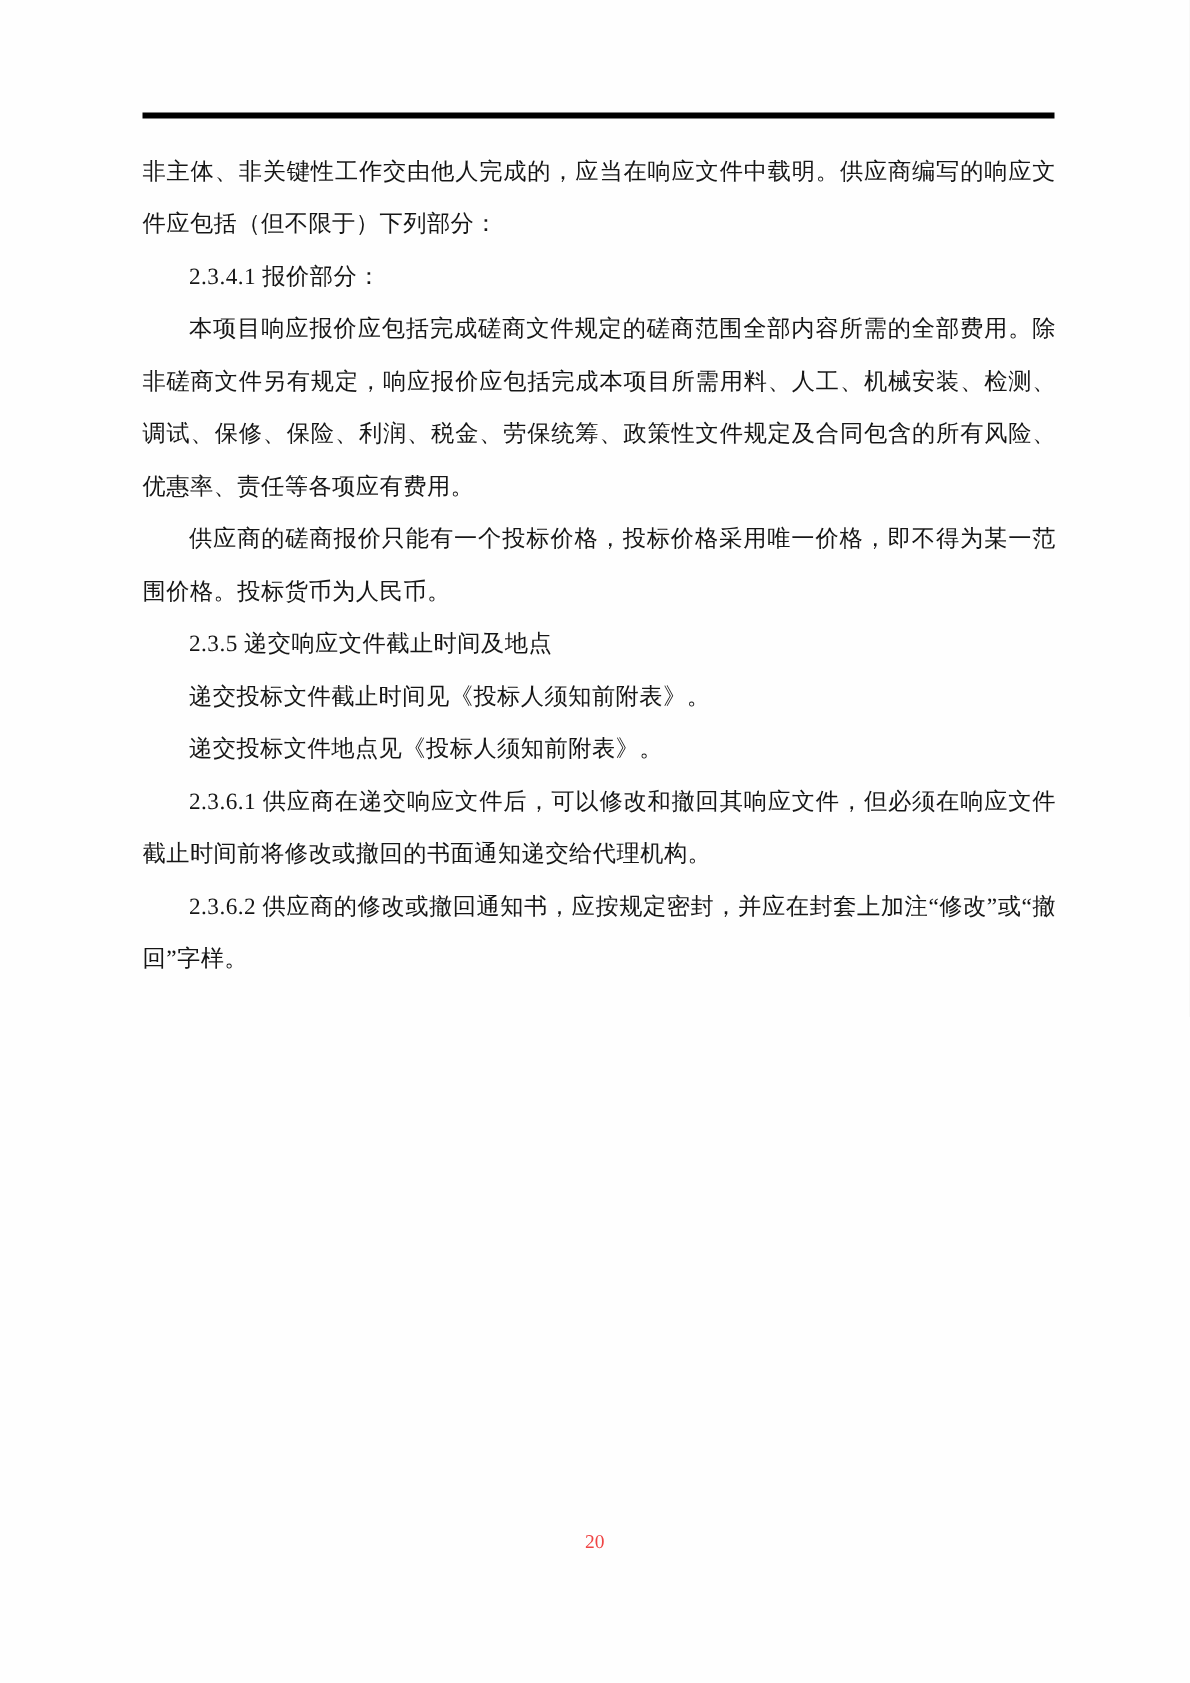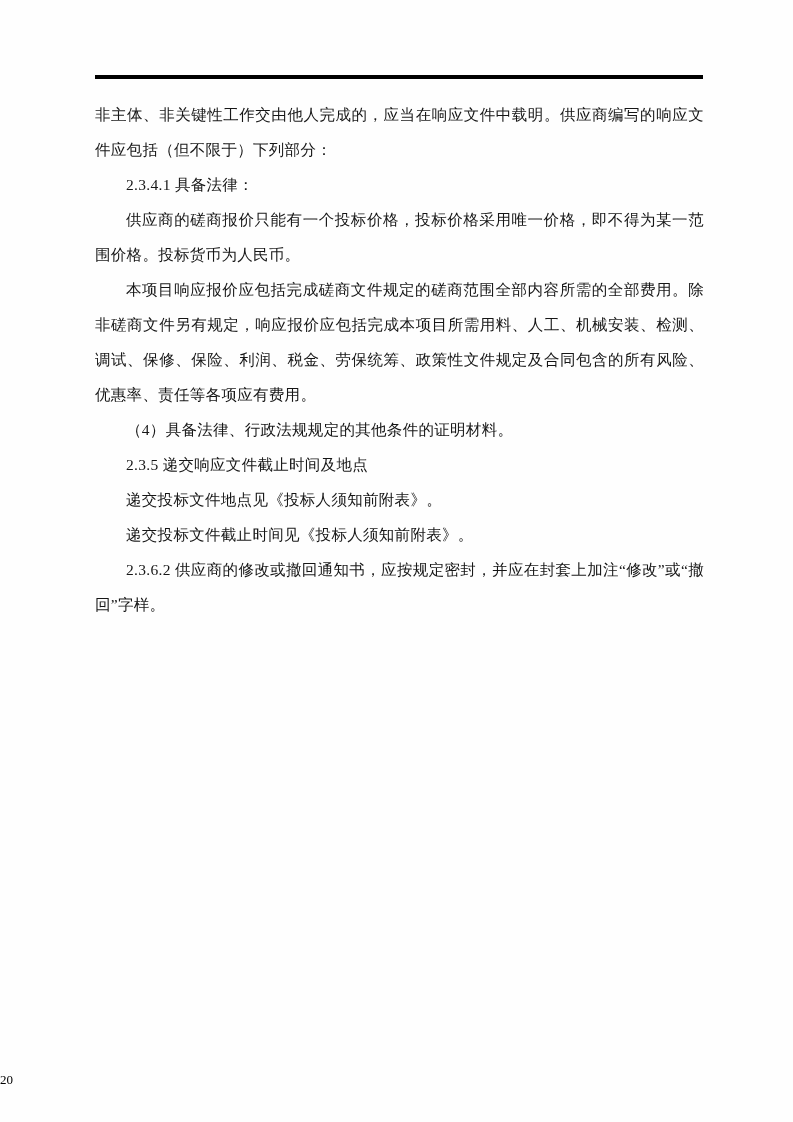--- a/index.html
+++ b/index.html
@@ -42,37 +42,38 @@
     text-indent: 2em;
   }
   p.para.no-indent {
     text-indent: 0;
   }
   p.para.bold {
     font-weight: normal;
   }
   .page-number {
     position: absolute;
-    top: 1072px;
+    top: 1020px;
     left: 0;
     width: 100%;
+    text-align: center;
     font-size: 13px;
-    color: #000000;
+    color: #ef4444;
   }
 </style>
 </head>
 <body>
 
 <div class="page">
   <div class="header-rule"></div>
   <div class="content">
       <p class="para no-indent">非主体、非关键性工作交由他人完成的，应当在响应文件中载明。供应商编写的响应文件应包括（但不限于）下列部分：</p>
-      <p class="para">2.3.4.1 具备法律：</p>
+      <p class="para">2.3.4.1 报价部分：</p>
+      <p class="para">本项目响应报价应包括完成磋商文件规定的磋商范围全部内容所需的全部费用。除非磋商文件另有规定，响应报价应包括完成本项目所需用料、人工、机械安装、检测、调试、保修、保险、利润、税金、劳保统筹、政策性文件规定及合同包含的所有风险、优惠率、责任等各项应有费用。</p>
       <p class="para">供应商的磋商报价只能有一个投标价格，投标价格采用唯一价格，即不得为某一范围价格。投标货币为人民币。</p>
-      <p class="para">本项目响应报价应包括完成磋商文件规定的磋商范围全部内容所需的全部费用。除非磋商文件另有规定，响应报价应包括完成本项目所需用料、人工、机械安装、检测、调试、保修、保险、利润、税金、劳保统筹、政策性文件规定及合同包含的所有风险、优惠率、责任等各项应有费用。</p>
-      <p class="para">（4）具备法律、行政法规规定的其他条件的证明材料。</p>
       <p class="para bold">2.3.5  递交响应文件截止时间及地点</p>
+      <p class="para">递交投标文件截止时间见《投标人须知前附表》。</p>
       <p class="para">递交投标文件地点见《投标人须知前附表》。</p>
-      <p class="para">递交投标文件截止时间见《投标人须知前附表》。</p>
+      <p class="para">2.3.6.1 供应商在递交响应文件后，可以修改和撤回其响应文件，但必须在响应文件截止时间前将修改或撤回的书面通知递交给代理机构。</p>
       <p class="para">2.3.6.2 供应商的修改或撤回通知书，应按规定密封，并应在封套上加注“修改”或“撤回”字样。</p>
     </div>
   <div class="page-number">20</div>
 </div>
 
 </body></html>

